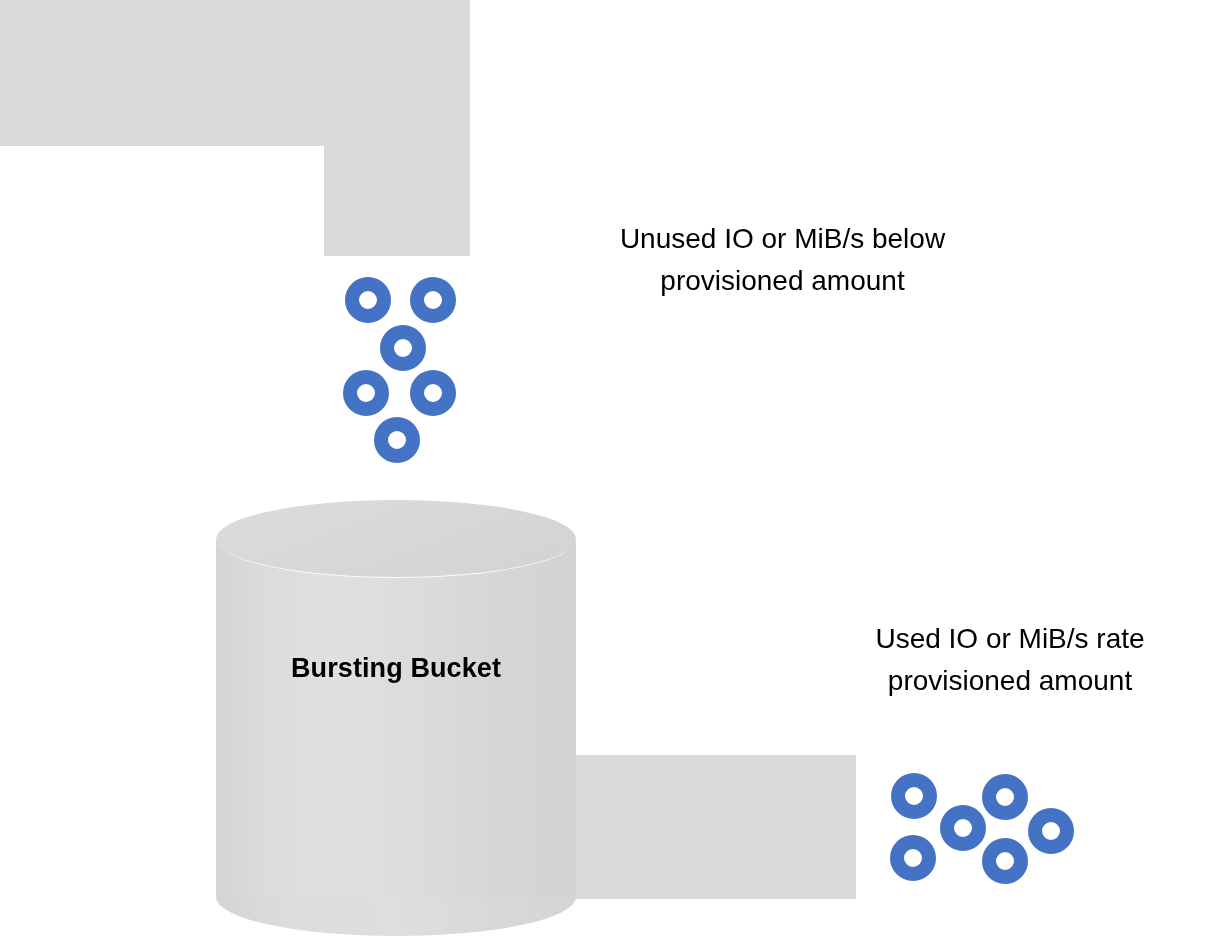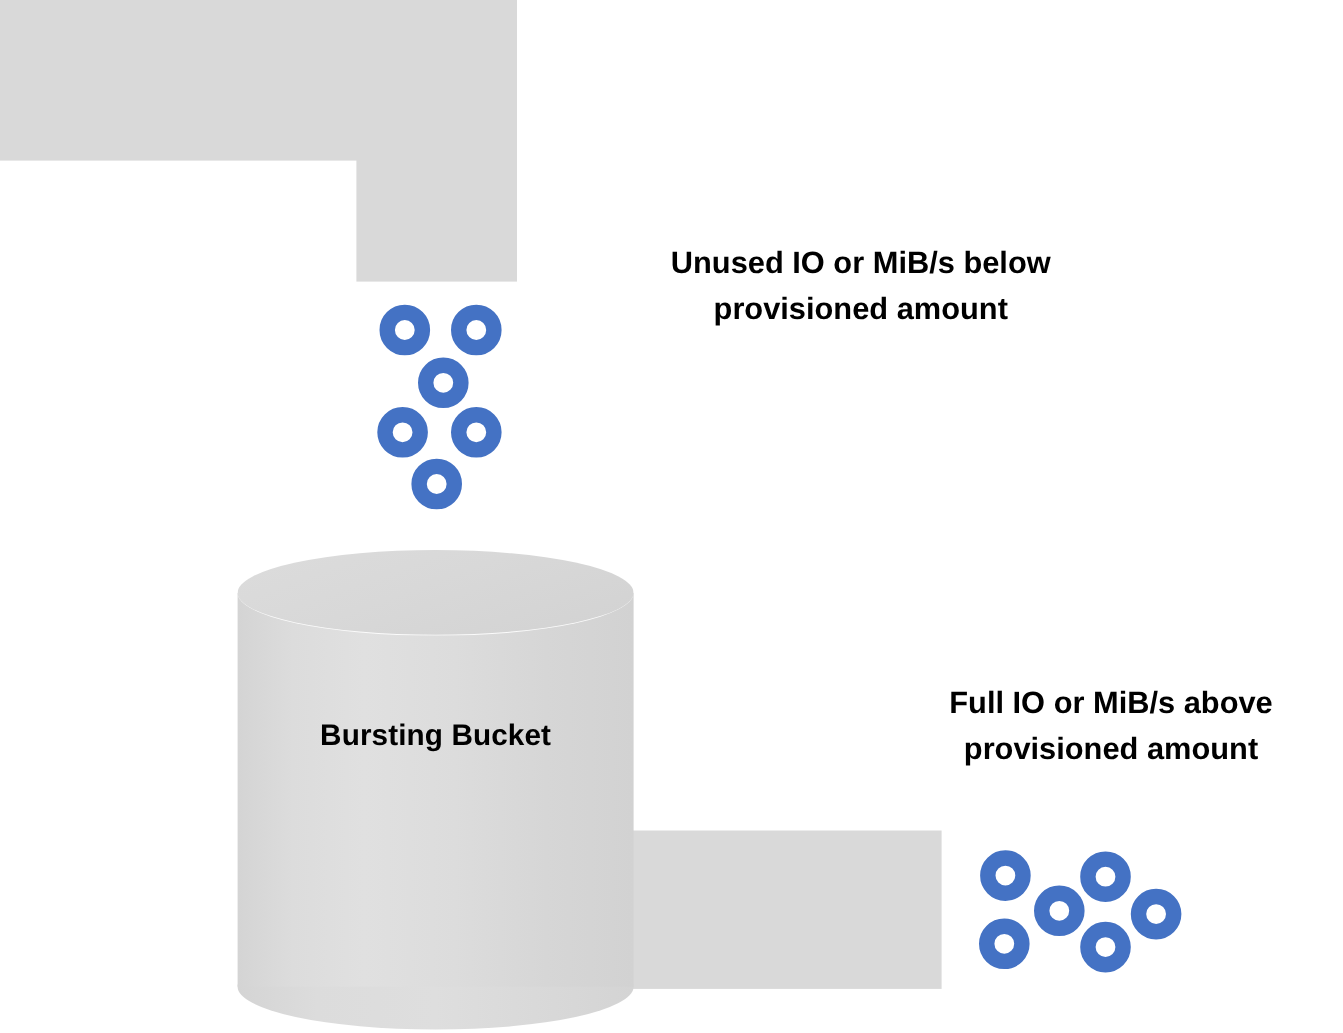--- a/index.html
+++ b/index.html
@@ -111,21 +111,21 @@
     font-weight: bold;
     line-height: 28px;
     letter-spacing: 0px;
   }
 
   
   .caption {
     position: absolute;
     color: #000000;
     font-size: 28px;
-    font-weight: bold;
+    font-weight: normal;
     line-height: 42px;
     text-align: center;
     white-space: pre-line;
   }
   #caption-unused {
     left: 543px;
     top: 218px;
     width: 479px;
   }
   #caption-used {
@@ -170,21 +170,21 @@
     <div id="bucket-bottom-cap"></div>
     <div id="bucket-body"></div>
     <div id="bucket-top-cap"></div>
     <div id="bucket-label-group">
       <div id="bucket-title">Bursting Bucket</div>
     </div>
   </div>
 
   <div class="caption" id="caption-unused">Unused IO or MiB/s below
 provisioned amount</div>
-  <div class="caption" id="caption-used">Full IO or MiB/s above
+  <div class="caption" id="caption-used">Used IO or MiB/s rate
 provisioned amount</div>
 
   <div class="ring-group" id="ring-group-inflow">
       <div class="io-ring" style="width: 46px; height: 46px; left: 15px; top: 12px; border: 14px solid rgb(68, 114, 196);"></div>
       <div class="io-ring" style="width: 46px; height: 46px; left: 80px; top: 12px; border: 14px solid rgb(68, 114, 196);"></div>
       <div class="io-ring" style="width: 46px; height: 46px; left: 50px; top: 60px; border: 14px solid rgb(68, 114, 196);"></div>
       <div class="io-ring" style="width: 46px; height: 46px; left: 13px; top: 105px; border: 14px solid rgb(68, 114, 196);"></div>
       <div class="io-ring" style="width: 46px; height: 46px; left: 80px; top: 105px; border: 14px solid rgb(68, 114, 196);"></div>
       <div class="io-ring" style="width: 46px; height: 46px; left: 44px; top: 152px; border: 14px solid rgb(68, 114, 196);"></div>
     </div>

